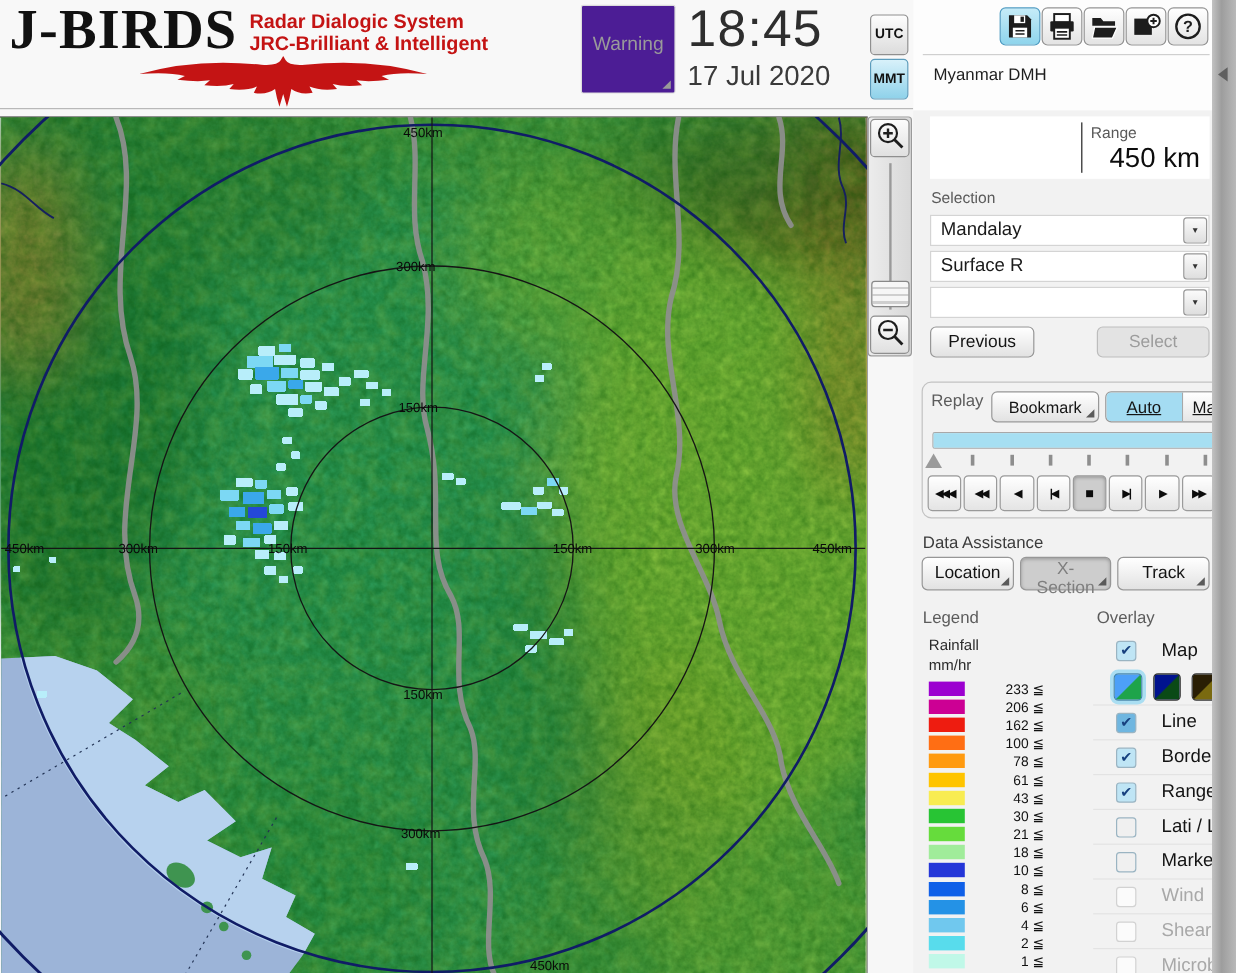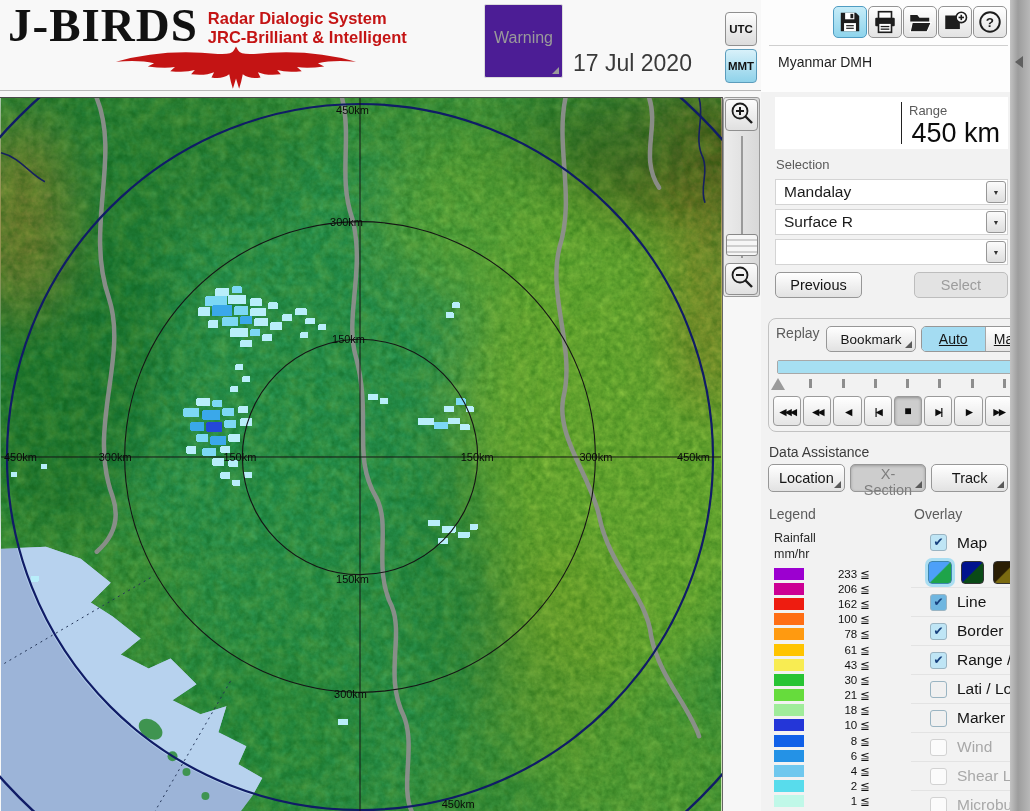--- a/index.html
+++ b/index.html
@@ -38,21 +38,21 @@
   #panel{position:absolute;left:761px;top:0;width:249px;height:811px;background:#f2f2f2;}
   .panel-top-bg{position:absolute;left:0;top:0;right:0;height:92px;background:#fdfdfd;}
   #toolbar{position:absolute;top:6px;right:3px;display:flex;gap:1px;}
   .tbtn{width:34px;height:32px;border:1px solid #949494;border-radius:5px;background:linear-gradient(#ffffff,#e3e3e3);padding:2px;cursor:pointer;}
   .tbtn.sel{background:linear-gradient(#c6ecf8,#8ed4ec);border-color:#4f9cc2;}
   .panel-sep{position:absolute;left:8px;right:2px;top:45px;height:1px;background:#cfcfcf;}
   .station{position:absolute;left:17px;top:54px;font-size:14px;color:#1e1e1e;}
   .range-card{position:absolute;left:14px;top:97px;width:233px;height:52px;background:#fff;}
   .range-div{position:absolute;left:126px;top:5px;width:1px;height:42px;background:#222;}
   .range-label{position:absolute;left:134px;top:6px;font-size:13px;color:#5a5a5a;}
-  .range-value{position:absolute;right:8px;top:21px;font-size:27px;color:#0c0c0c;}
+  .range-value{position:absolute;right:8px;top:21px;font-size:23px;color:#0c0c0c;}
   .sel-label{position:absolute;left:15px;top:157px;font-size:13px;color:#5a5a5a;}
   .field{position:absolute;left:14px;width:233px;height:26px;background:#fff;border:1px solid #d4d4d4;box-sizing:border-box;}
   .fval{position:absolute;left:8px;top:3px;font-size:15.5px;color:#1a1a1a;}
   .fbtn{position:absolute;right:1px;top:1px;width:20px;height:22px;border:1px solid #979797;border-radius:3px;background:linear-gradient(#fbfbfb,#dedede);font-size:7px;color:#333;padding:0;cursor:pointer;}
   .btn{position:relative;border:1px solid #979797;border-radius:5px;background:linear-gradient(#ffffff,#e2e2e2);font-size:14.5px;color:#141414;cursor:pointer;font-family:inherit;}
   .prev{position:absolute;left:14px;top:272px;width:87px;height:26px;}
   .select{position:absolute;left:153px;top:272px;width:94px;height:26px;color:#9c9c9c;background:#e3e3e3;border-color:#bdbdbd;}
   
   .replay-box{position:absolute;left:7px;top:318px;width:280px;height:114px;border:1px solid #c2c2c2;border-radius:8px;box-sizing:border-box;}
   .replay-label{position:absolute;left:7px;top:6px;font-size:14px;color:#5c5c5c;}
@@ -88,21 +88,21 @@
   .lsw{width:30px;height:12px;}
   .lval{width:66px;text-align:right;font-size:11.5px;color:#111;}
   #overlay-rows{position:absolute;left:150px;top:528px;width:138px;}
   .orow{display:flex;align-items:center;height:29px;padding-left:19px;border-top:1px solid #e3e3e3;box-sizing:border-box;}
   .orow:first-child{border-top:none;}
   .cb{width:15px;height:15px;border:1px solid #9ab4c2;border-radius:3px;background:#f0f0f0;font-size:12px;line-height:14px;
       text-align:center;font-weight:bold;color:#17407e;cursor:pointer;}
   .cb.checked{background:#bfe5f5;}
   .cb.checked.emph{background:#6fb6e0;}
   .orow.disabled .cb{border-color:#d2d2d2;background:#fbfbfb;cursor:default;}
-  .olabel{margin-left:10px;font-size:15.5px;color:#141414;}
+  .olabel{margin-left:21px;font-size:15.5px;color:#141414;}
   .orow.disabled .olabel{color:#a8a8a8;}
   .swrow{display:flex;align-items:center;gap:9px;height:30px;padding-left:17px;}
   .msw{width:24px;height:21px;border:1px solid #333;border-radius:4px;cursor:pointer;}
   .msw.sel{box-shadow:0 0 0 3px #aadef2;border-color:#3d85ad;}
   
   #edge-strip{position:absolute;left:1010px;top:0;width:20px;height:811px;background:linear-gradient(90deg,#c2c2c2,#9d9d9d 40%,#b8b8b8);cursor:pointer;}
   .collapse-tri{position:absolute;left:5px;top:56px;width:0;height:0;border-top:6px solid transparent;border-bottom:6px solid transparent;border-right:8px solid #5f5f5f;}
 </style>
 </head>
 <body>
@@ -119,20 +119,21 @@
         <span class="logo-tag">
           <div>Radar  Dialogic  System</div>
           <div>JRC-Brilliant &amp; Intelligent</div>
         </span>
       </div>
     </div>
     <div class="warnbox">
       <span>Warning</span>
       <i class="corner"></i>
     </div>
+    <div class="time">18:45</div>
     <div class="date">17 Jul 2020</div>
     <button id="utc" class="tzbtn">UTC</button>
     <button id="mmt" class="tzbtn sel">MMT</button>
   </div>
 
   <div id="map">
     <svg width="722" height="714" viewBox="0 0 722 716">
       <defs>
         <filter id="soft" x="-30%" y="-30%" width="160%" height="160%">
             <feGaussianBlur stdDeviation="26"></feGaussianBlur>

